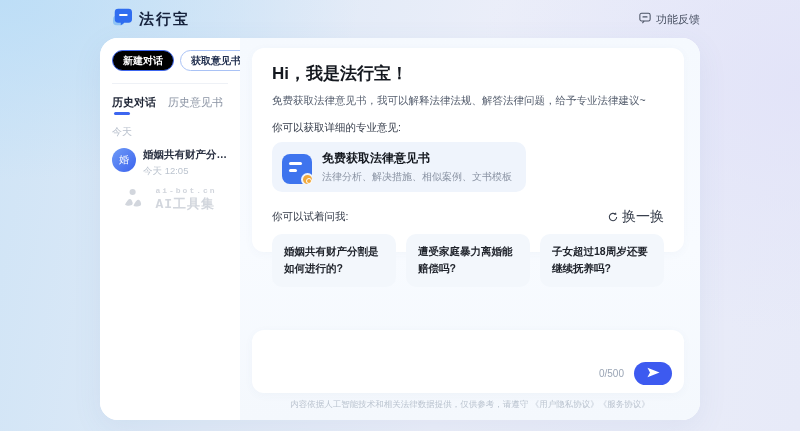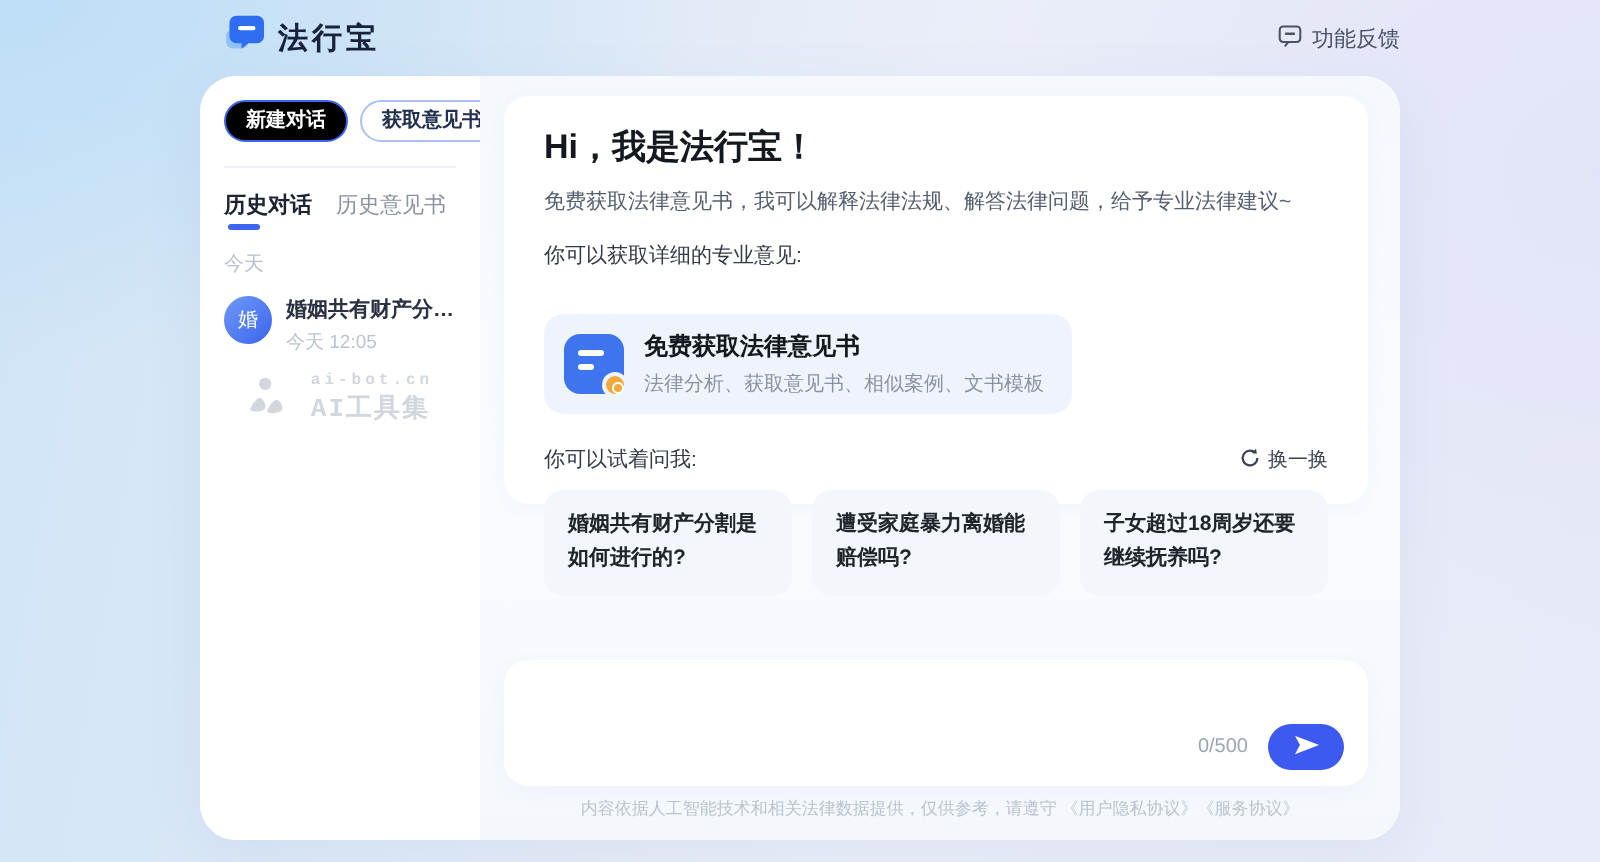--- a/index.html
+++ b/index.html
@@ -40,31 +40,31 @@
   .watermark { position:absolute; left:0; right:0; top:148px; display:flex; align-items:center; justify-content:center; gap:6px;font-family:Liberation Mono, monospace; }
   .wm-text .l1 { font-size:8px; font-weight:bold; color:#d2d6dd; letter-spacing:2px; }
   .wm-text .l2 { font-size:13px; font-weight:bold; color:#d2d6dd; letter-spacing:1px; }
 
   
   .main { flex:1; position:relative; background:linear-gradient(180deg,#f5f9fe 0%,#f8fbff 55%,#f4f8fd 100%); }
   .greet-card { position:absolute; left:12px; right:16px; top:10px; height:204px; background:#fff; border-radius:12px; padding:14px 20px; box-shadow:0 2px 10px rgba(70,100,160,.04); }
   .greet-title { font-size:17px; font-weight:bold; color:#14181f; }
   .greet-sub { font-size:10.5px; color:#555e6e; margin-top:9px; }
   .opinion-intro { font-size:10.5px; color:#333a48; margin-top:13px; }
-  .opinion-card { display:flex; align-items:center; gap:10px; background:#eff4fc; border-radius:10px; padding:8px 14px 8px 10px; margin-top:22px; width:fit-content; cursor:pointer; }
+  .opinion-card { display:flex; align-items:flex-end; gap:10px; background:#eff4fc; border-radius:10px; padding:8px 14px 8px 10px; margin-top:7px; width:fit-content; cursor:pointer; }
   .op-icon { position:relative; width:30px; height:30px; background:#3e74ee; border-radius:8px; flex-shrink:0; }
   .op-icon .bar1 { position:absolute; left:7px; top:8px; width:13px; height:3px; border-radius:2px; background:#fff; }
   .op-icon .bar2 { position:absolute; left:7px; top:15px; width:8px; height:3px; border-radius:2px; background:#fff; }
   .op-icon .mag { position:absolute; right:-2px; bottom:-2px; width:13px; height:13px; background:#f2a93b; border:2px solid #eff4fc; border-radius:50%; }
   .op-icon .mag::after { content:""; position:absolute; left:2.5px; top:2.5px; width:4px; height:4px; border:1.5px solid #fff; border-radius:50%; }
   .op-title { font-size:12px; font-weight:bold; color:#14181f; }
   .op-sub { font-size:10px; color:#8a93a3; margin-top:3px; }
   .try-row { display:flex; align-items:center; justify-content:space-between; margin-top:16px; }
   .try-label { font-size:10.5px; color:#333a48; }
-  .refresh { display:flex; align-items:center; gap:4px; font-size:10px; color:#39404e; cursor:pointer; }
+  .refresh { display:flex; align-items:center; gap:4px; font-size:14px; color:#39404e; cursor:pointer; }
   .q-grid { display:grid; grid-template-columns:1fr 1fr 1fr; gap:10px; margin-top:8px; }
   .q-card { background:#f3f7fc; border-radius:10px; padding:9px 12px; font-size:10.5px; font-weight:bold; color:#20242c; line-height:1.65; cursor:pointer; }
 
   .input-card { position:absolute; left:12px; right:16px; top:292px; height:63px; background:#fff; border-radius:12px; padding:10px 12px 8px 14px; box-shadow:0 2px 10px rgba(70,100,160,.04); }
   .input-card textarea { width:100%; height:28px; border:none; outline:none; resize:none; font-family:inherit; font-size:10.5px; color:#333; background:transparent; }
   .input-card textarea::placeholder { color:#b3bcc9; }
   .input-bottom { position:absolute; right:12px; bottom:8px; display:flex; align-items:center; gap:10px; }
   .counter { font-size:10px; color:#9aa5b5; }
   .send-btn { width:38px; height:23px; border:none; border-radius:13px; background:#3d5af0; display:flex; align-items:center; justify-content:center; cursor:pointer; }
 
@@ -142,21 +142,21 @@
         <div class="opinion-intro">你可以获取详细的专业意见:</div>
 
         <div class="opinion-card">
           <div class="op-icon">
             <div class="bar1"></div>
               <div class="bar2"></div>
               <div class="mag"></div>
           </div>
           <div>
             <div class="op-title">免费获取法律意见书</div>
-            <div class="op-sub">法律分析、获取意见书、相似案例、文书模板</div>
+            <div class="op-sub">法律分析、解决措施、相似案例、文书模板</div>
           </div>
         </div>
 
         <div class="try-row">
           <span class="try-label">你可以试着问我:</span>
           <span class="refresh">
             <span>
               <svg width="10" height="10" viewBox="0 0 12 12">
                 <path d="M10.4 6 a4.4 4.4 0 1 1 -1.4 -3.2" fill="none" stroke="#39404e" stroke-width="1.3"></path>
                 <path d="M9.6 0.4 L10.1 3.4 L7.1 3 z" fill="#39404e"></path>

